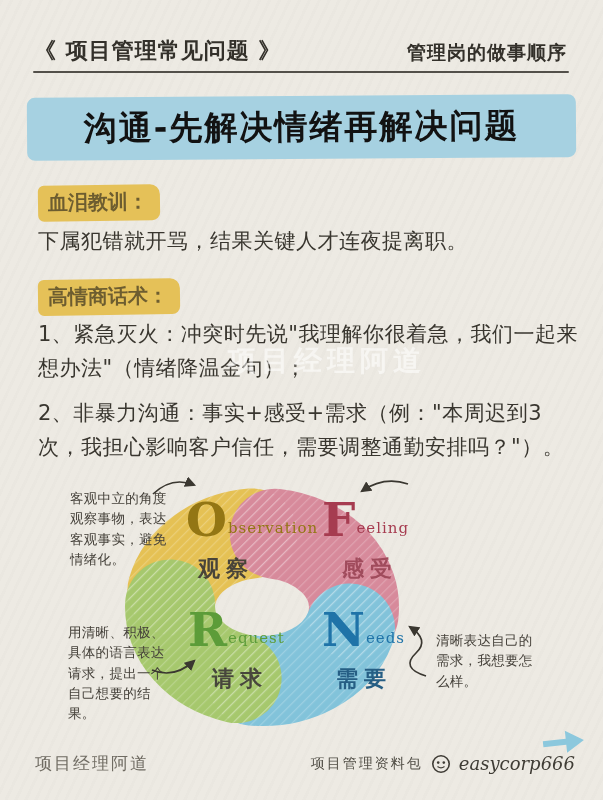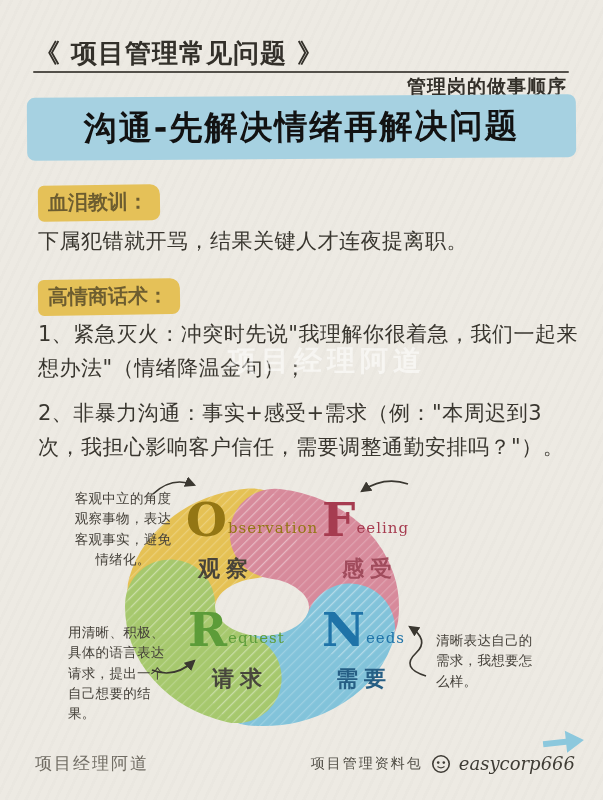--- a/index.html
+++ b/index.html
@@ -9,22 +9,22 @@
     background:#edeae3;
     position:relative;overflow:hidden;
   }
   .page{position:absolute;inset:0;
     background:
       repeating-linear-gradient(115deg, rgba(0,0,0,0.012) 0 3px, transparent 3px 9px),
       #edeae3;}
   
   .tg-watermark{position:absolute;top:9px;right:10px;font-size:15px;font-weight:600;
     color:#98948d;letter-spacing:.5px;}
-  .header-left{position:absolute;top:36px;left:34px;font-size:26px;font-weight:700;color:#33302a;letter-spacing:1px;}
-  .header-right{position:absolute;top:40px;right:36px;font-size:19px;font-weight:600;color:#33302a;letter-spacing:1px;margin-top:34px;}
+  .header-left{position:absolute;top:36px;left:34px;font-size:22px;font-weight:700;color:#33302a;letter-spacing:1px;}
+  .header-right{position:absolute;top:40px;right:36px;font-size:19px;font-weight:600;color:#33302a;letter-spacing:1px;}
   .header-rule{position:absolute;top:71px;left:33px;right:34px;height:0;border-top:2px solid #53504a;border-radius:2px;}
   
   .banner{position:absolute;top:96px;left:27px;right:27px;height:63px;
     border-radius:8px;transform:rotate(-0.4deg);
     display:flex;align-items:center;justify-content:center;}
   .banner span{font-size:33px;font-weight:800;color:#121212;letter-spacing:2px;}
   
   .tag{position:absolute;left:38px;display:inline-block;padding:4px 12px 5px 10px;
     font-size:20px;font-weight:700;color:#6d5d30;border-radius:6px 10px 8px 6px;
     transform:rotate(-0.8deg);}
@@ -35,21 +35,21 @@
     font-size:21px;line-height:1.62;color:#39362f;letter-spacing:.5px;}
   .p1{top:224px;}
   .p2{top:317px;}
   .p3{top:396px;}
   .center-watermark{position:absolute;top:342px;left:228px;font-size:28px;letter-spacing:5px;
     color:rgba(255,255,255,0.55);font-weight:600;pointer-events:none;}
   
   .diagram{position:absolute;top:470px;left:0;width:603px;height:292px;}
   .ring{position:absolute;left:87px;top:2px;}
   .note{position:absolute;font-size:13.5px;line-height:1.5;color:#45413a;letter-spacing:.3px;}
-  .note-observation{left:70px;top:18px;width:106px;text-align:center;}
+  .note-observation{left:70px;top:18px;width:106px;}
   .note-feeling{left:410px;top:30px;width:118px;}
   .note-request{left:68px;top:152px;width:104px;}
   .note-needs{left:436px;top:160px;width:106px;}
   .q-label{position:absolute;display:flex;align-items:flex-end;font-family:"DejaVu Serif",serif;}
   .q-big{font-size:47px;line-height:.85;font-weight:600;}
   .q-rest{font-size:15px;letter-spacing:1px;margin:0 0 3px 1px;font-weight:500;}
   .q-cn{position:absolute;font-size:22px;font-weight:700;letter-spacing:6px;}
   .ql-observation{left:186px;top:30px;}  .ql-observation .q-big{color:#937614;} .ql-observation .q-rest{color:#937614;}
   .qc-observation{left:198px;top:84px;color:#494439;}
   .ql-feeling{left:322px;top:30px;} .ql-feeling .q-big{color:#a63c50;} .ql-feeling .q-rest{color:#a63c50;}

